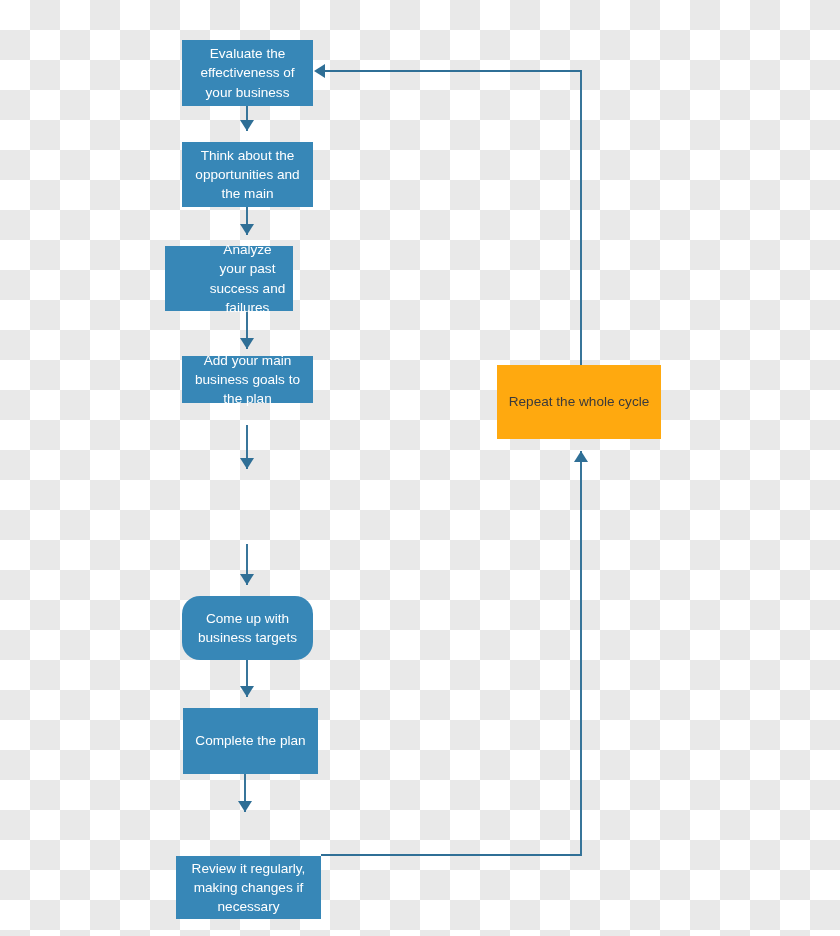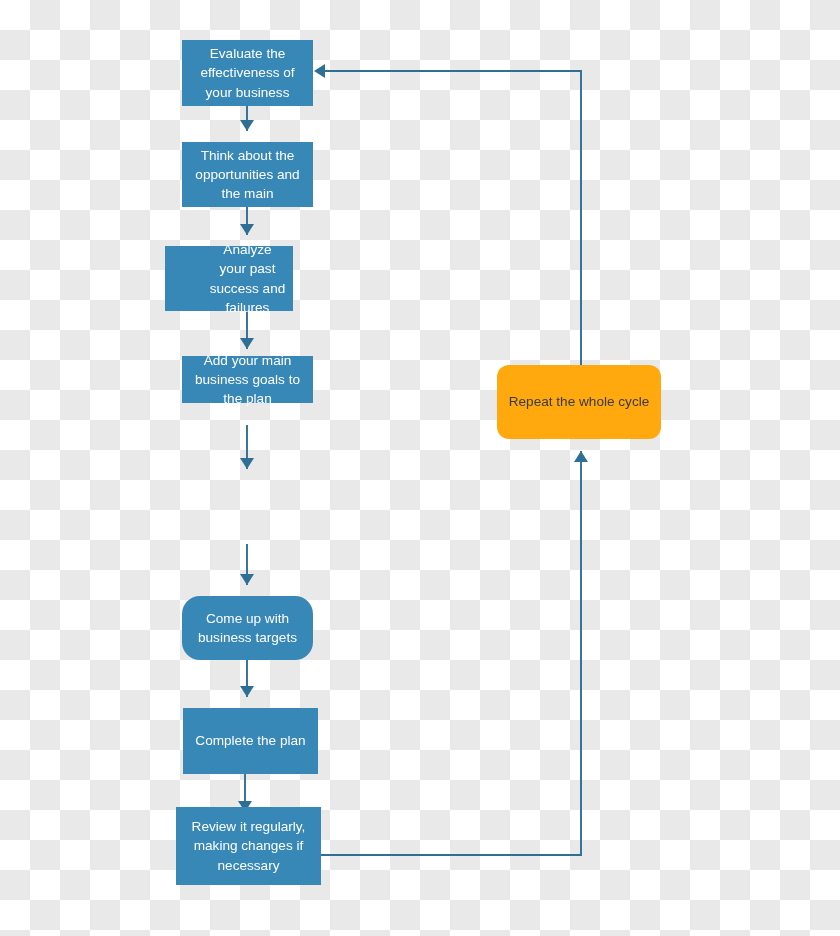--- a/index.html
+++ b/index.html
@@ -109,21 +109,21 @@
 
 
   <div class="node node-process" style="left:182px; top:596px; width:131px; height:64px;border-radius:18px;">
     <span>Come up with business targets</span>
   </div>
 
   <div class="node node-process" style="left:183px; top:708px; width:135px; height:66px;">
     <span>Complete the plan</span>
   </div>
 
-  <div class="node node-process" style="left:176px; top:807px; width:145px; height:78px;">
+  <div class="node node-process" style="left:176px; top:856px; width:145px; height:63px;">
     <span>Review it regularly, making changes if necessary</span>
   </div>
 
-  <div class="node node-cycle" style="left:497px; top:365px; width:164px; height:74px;border-radius:12px;">
+  <div class="node node-cycle" style="left:497px; top:365px; width:164px; height:74px;">
     <span>Repeat the whole cycle</span>
   </div>
 
 </div>
 
 </body></html>

